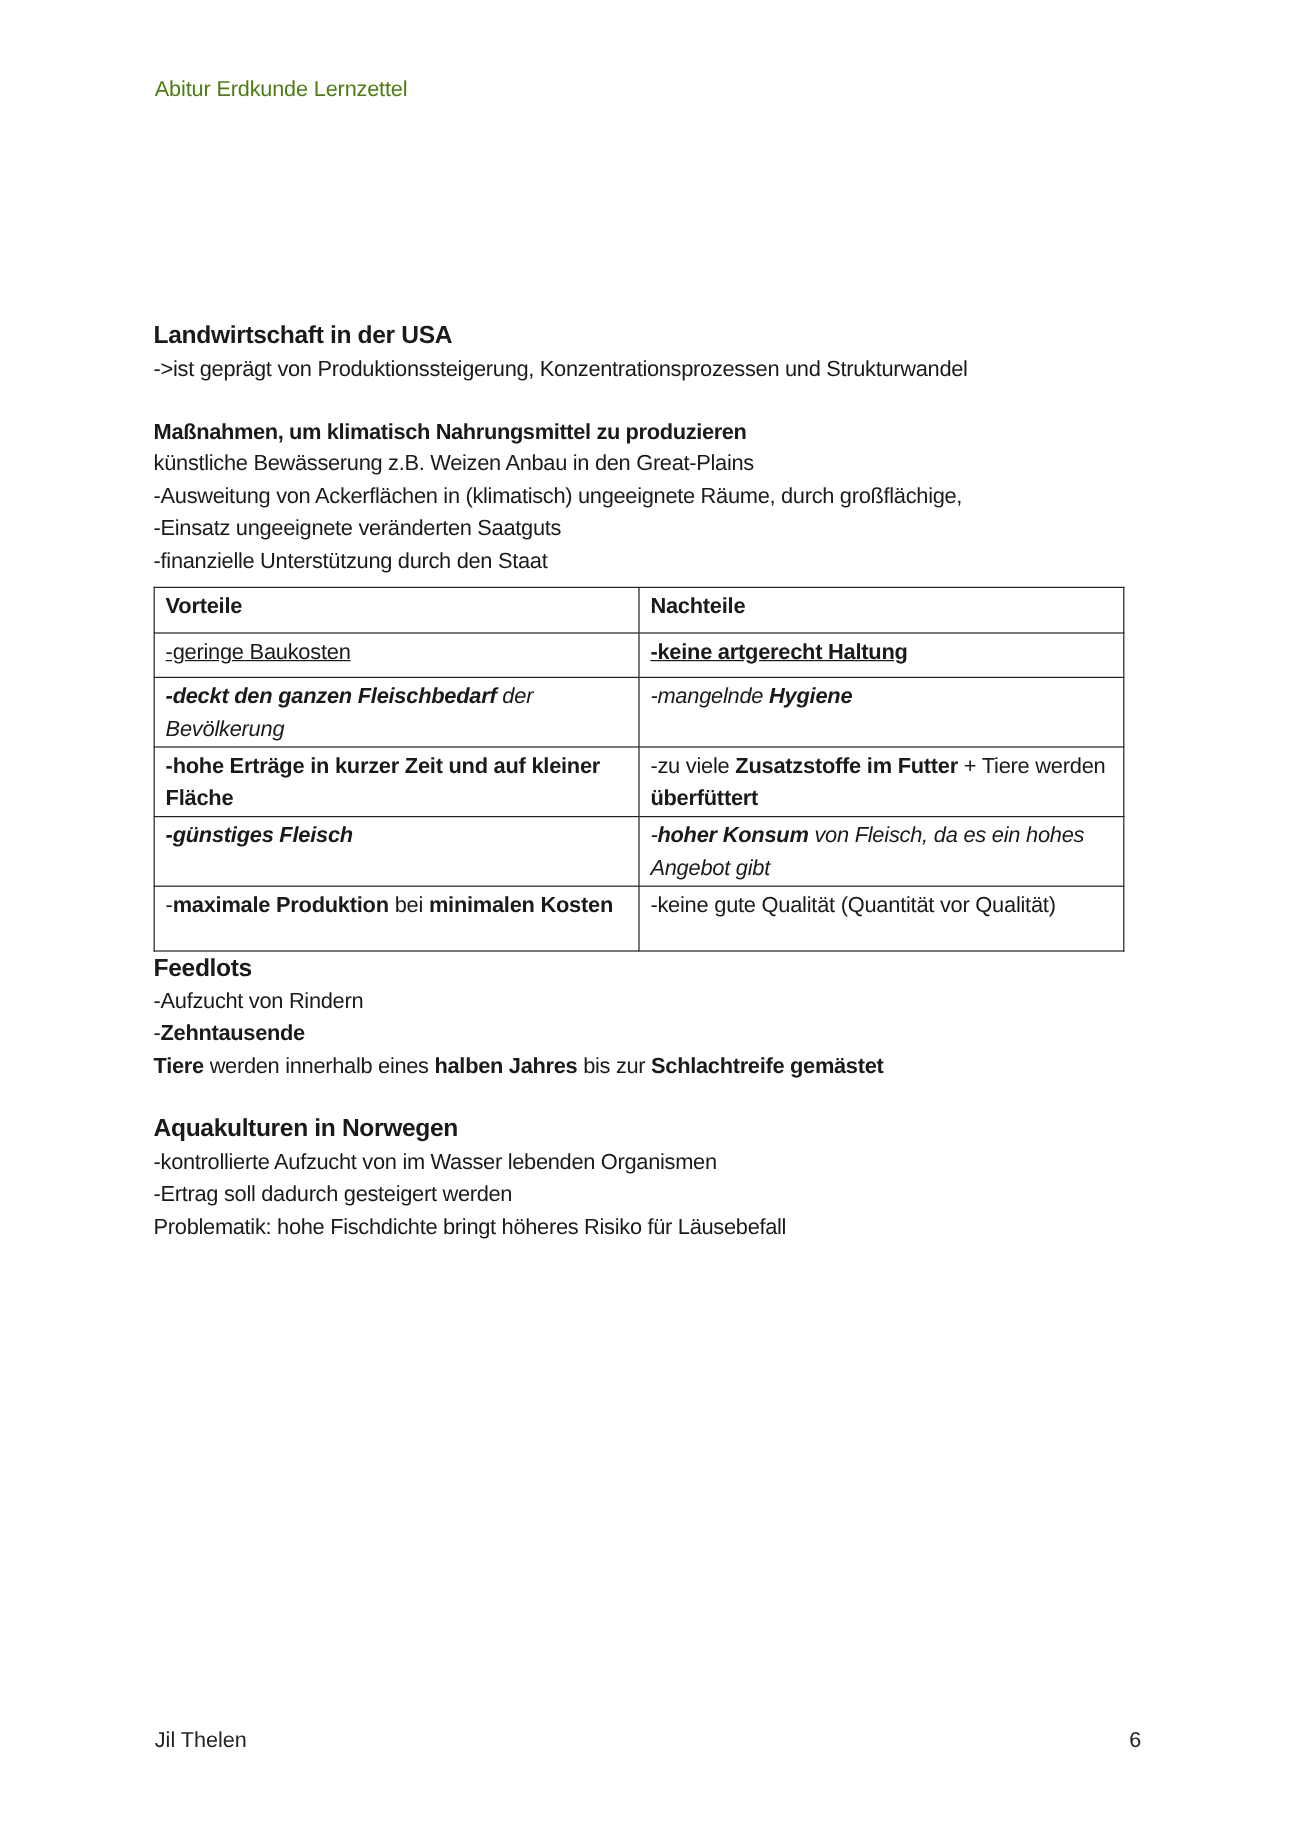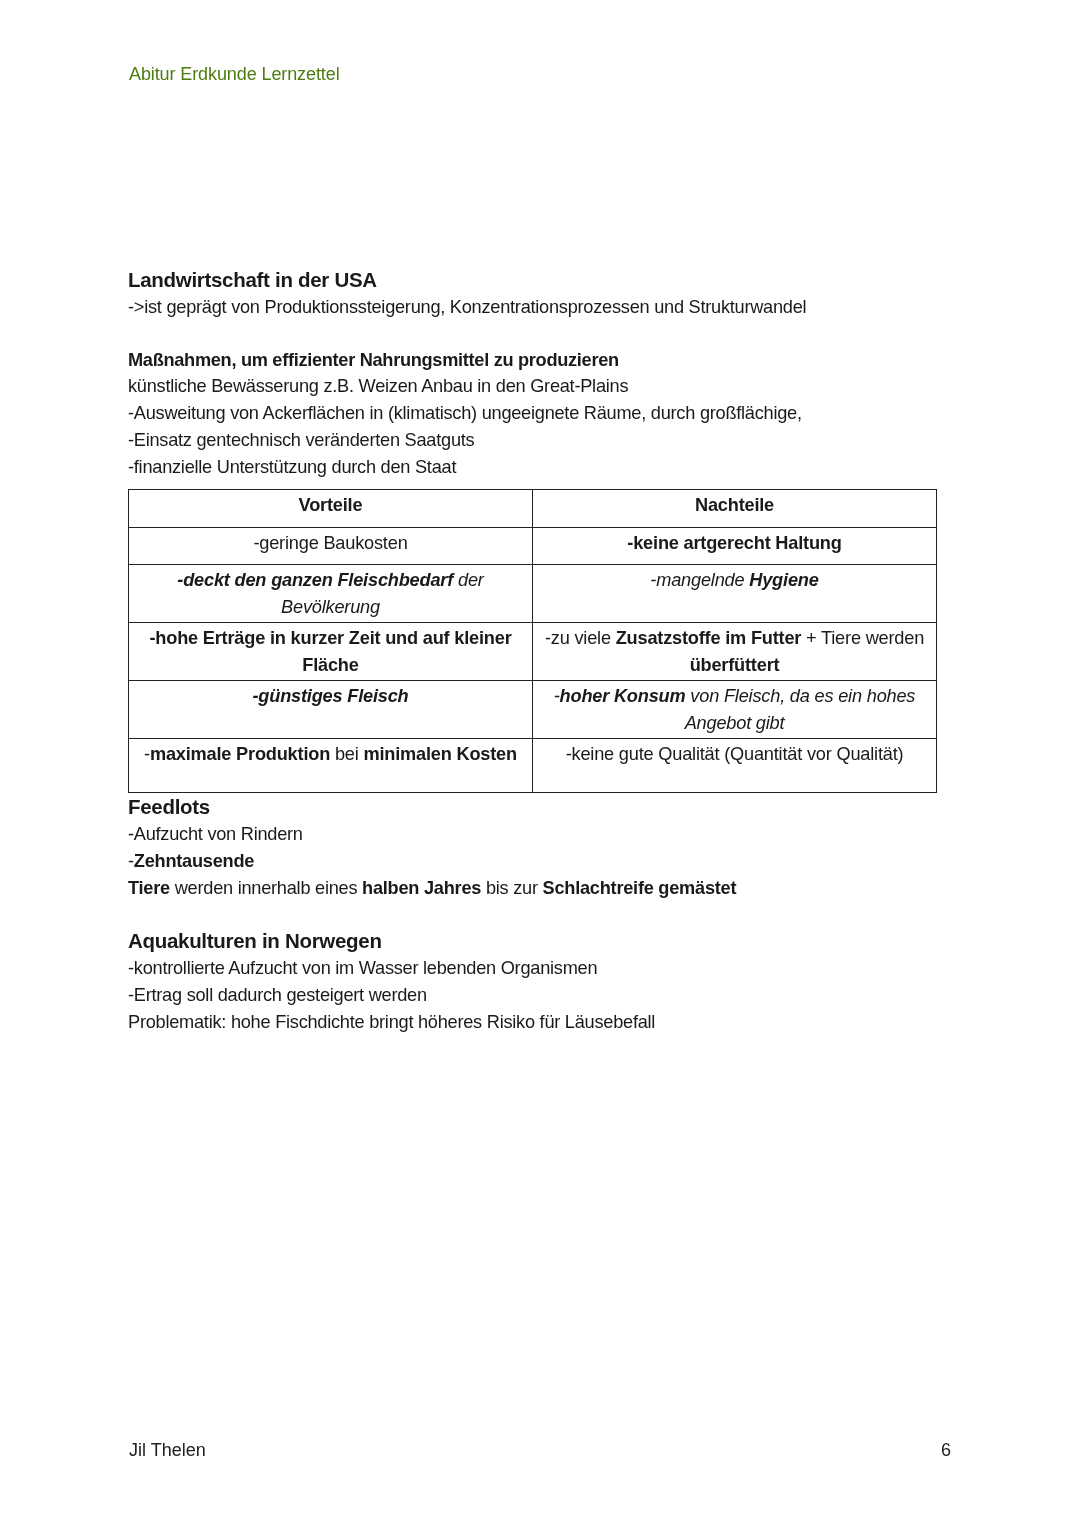--- a/index.html
+++ b/index.html
@@ -14,30 +14,29 @@
     }
     .content { position: absolute; left: 128px; top: 266px; width: 800px; }
     .h1 { font-size: 20.5px; font-weight: bold; line-height: 28px; letter-spacing: -0.3px; }
     .line { font-size: 18.2px; line-height: 26.7px; letter-spacing: -0.25px; white-space: nowrap; }
     .h2 { font-size: 18.2px; font-weight: bold; line-height: 26.7px; letter-spacing: -0.3px; }
     .gap { height: 26px; }
 
     table.compare {
       border-collapse: collapse; width: 770px; margin-top: 9px;
       table-layout: fixed;
-      text-align: center;
     }
     table.compare td {
       border: 1.5px solid #222; vertical-align: top;
       padding: 2px 9px 1px 9px; font-size: 18.2px; line-height: 27px;
       letter-spacing: -0.2px;
     }
     table.compare td.col { width: 385px; }
     table.compare tr.head td { height: 34px; padding-top: 2px; }
-    table.compare tr.r1 td { height: 33px; }
+    table.compare tr.r1 td { height: 33px; text-decoration: underline; }
     table.compare tr.r2 td { height: 50px; font-style: italic; }
     table.compare tr.r3 td { height: 50px; }
     table.compare tr.r4 td { height: 50px; }
     table.compare tr.r5 td { height: 50px; font-style: italic; }
     table.compare tr.r6 td { height: 50px; }
     .b { font-weight: bold; }
 
     .feed-h { margin-top: 0px; }
     .page-footer-left { position: absolute; left: 129px; top: 1440px; font-size: 18px; color: #222; }
     .page-footer-right { position: absolute; left: 941px; top: 1440px; font-size: 18px; color: #222; }
@@ -45,24 +44,24 @@
 </head>
 <body>
 
 <div class="page-header">Abitur Erdkunde Lernzettel</div>
 
 <div class="content">
   <div class="h1">Landwirtschaft in der USA</div>
   <div class="line">-&gt;ist geprägt von Produktionssteigerung, Konzentrationsprozessen und Strukturwandel</div>
   <div class="gap"></div>
 
-  <div class="h2">Maßnahmen, um effizienter Nahrungsmittel zu produzieren</div>
+  <div class="h2">Maßnahmen, um klimatisch Nahrungsmittel zu produzieren</div>
   <div class="line">künstliche Bewässerung z.B. Weizen Anbau in den Great-Plains</div>
   <div class="line">-Ausweitung von Ackerflächen in (klimatisch) ungeeignete Räume, durch großflächige,</div>
-  <div class="line">-Einsatz gentechnisch veränderten Saatguts</div>
+  <div class="line">-Einsatz ungeeignete veränderten Saatguts</div>
   <div class="line">-finanzielle Unterstützung durch den Staat</div>
 
   <table class="compare">
     <tbody>
         <tr class="head">
       <td class="col b">Vorteile</td>
       <td class="col b">Nachteile</td>
     </tr>
     <tr class="r1">
       <td><span>-geringe Baukosten</span></td>

